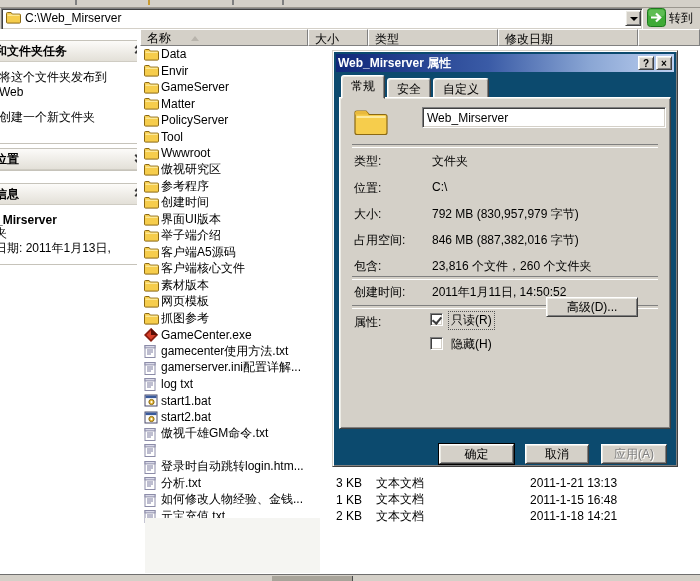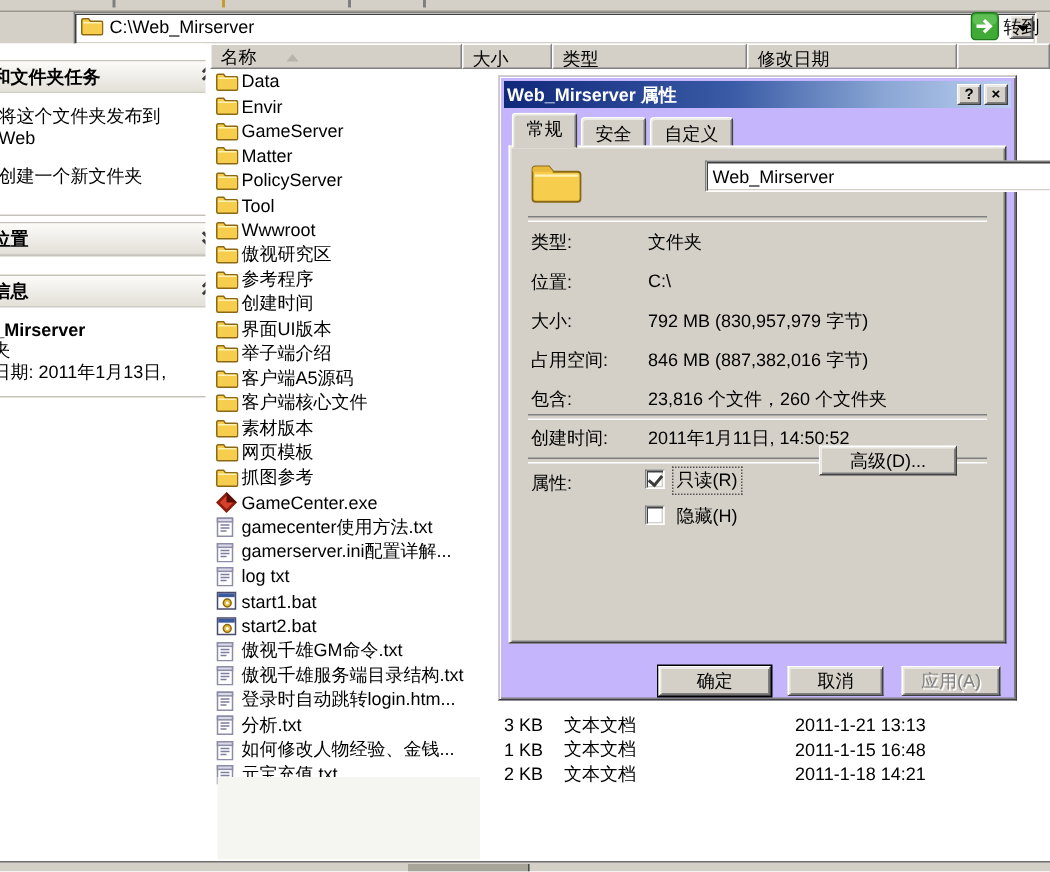--- a/index.html
+++ b/index.html
@@ -2,21 +2,21 @@
 <html><head>
 <meta charset="utf-8">
 <style>
   html,body{margin:0;padding:0;background:#fff;}
   #app{position:relative;width:700px;height:581px;background:#fff;overflow:hidden;
        font-family:"Liberation Sans","DejaVu Sans",sans-serif;font-size:12px;color:#000;}
   
   .raised{background:#d4d0c8;border:1px solid;border-color:#fff #404040 #404040 #fff;
           box-shadow:inset 1px 1px 0 #ecebe5, inset -1px -1px 0 #808080;}
   .sunken{background:#fff;border:1px solid;border-color:#808080 #fff #fff #808080;
-          box-shadow:inset 1px 1px 0 #404040, inset -1px -1px 0 #d4d0c8;margin-left:48px;}
+          box-shadow:inset 1px 1px 0 #404040, inset -1px -1px 0 #d4d0c8;}
   
   .toolbar-sliver{position:absolute;left:0;top:0;width:700px;height:7px;background:#d4d0c8;border-bottom:1px solid #9a968e;}
   .tb-mark{position:absolute;top:0;width:2px;height:5px;background:#808080;}
   .address-row{position:absolute;left:0;top:8px;width:700px;height:21px;background:#d4d0c8;}
   .addr-combo{position:absolute;left:1px;top:0px;width:640px;height:20px;}
   .addr-folder{position:absolute;left:4px;top:2px;}
   .addr-text{position:absolute;left:23px;top:2px;white-space:nowrap;}
   .dd-btn{position:absolute;right:1px;top:1px;width:16px;height:16px;padding:0;cursor:default;}
   .dd-arrow{position:absolute;left:4px;top:6px;width:0;height:0;border:4px solid transparent;border-top:4px solid #000;}
   .go-btn{position:absolute;left:645px;top:0;height:21px;display:flex;align-items:center;gap:3px;padding:0 2px;}
@@ -57,21 +57,21 @@
   .det-mod{line-height:16px;white-space:nowrap;}
   .chev{display:inline-block;width:12px;}
   .chev b{display:block;width:5px;height:5px;margin:-2px auto 0 auto;border:0 solid #3a3a3a;}
   .chev.up b{border-left-width:2px;border-top-width:2px;transform:rotate(45deg);}
   .chev.down b{border-right-width:2px;border-bottom-width:2px;transform:rotate(45deg);}
   
   .shade-block{position:absolute;left:145px;top:518px;width:175px;height:55px;background:#f5f5f2;}
   .bottom-strip{position:absolute;left:0;top:574px;width:700px;height:7px;background:#d4d0c8;border-top:1px solid #6f6f6f;}
   .bs-dark{position:absolute;left:272px;top:1px;width:80px;height:6px;background:#a8a49a;border-right:1px solid #4a4a4a;}
   
-  .dialog{position:absolute;left:332px;top:50px;width:346px;height:417px;background:#c4b5fd;z-index:10;
+  .dialog{position:absolute;left:332px;top:50px;width:346px;height:417px;background:#0c4a6e;z-index:10;
           border:1px solid;border-color:#d4d0c8 #404040 #404040 #d4d0c8;
           box-shadow:inset 1px 1px 0 #fff, inset -1px -1px 0 #808080;box-sizing:border-box;}
   .dlg-title{position:absolute;left:3px;top:3px;right:3px;height:18px;display:flex;align-items:center;
              background:linear-gradient(90deg,#10287a 0%,#3a5ba6 45%,#8aa6d4 75%,#bccff0 100%);
              color:#fff;font-weight:bold;padding:0 2px;box-sizing:border-box;}
   .dlg-title-text{flex:1;white-space:nowrap;overflow:hidden;}
   .tb{width:16px;height:14px;margin-left:2px;font-size:10px;font-weight:bold;color:#000;
       display:flex;align-items:center;justify-content:center;padding:0;cursor:default;}
   .tabs{position:absolute;left:8px;top:28px;height:20px;display:flex;align-items:flex-end;}
   .tab{height:17px;padding:2px 9px 0 9px;background:#d4d0c8;margin-right:2px;
@@ -543,21 +543,20 @@
   </div>
       <div class="file-row">
     <span class="cell c-name">
           <span class="fico">
             <svg width="12" height="14" viewBox="0 0 12 14">
               <rect x="1" y="1.5" width="10" height="12" fill="#fff" stroke="#8c8ca8"></rect>
               <rect x="1" y="1.5" width="10" height="2.4" fill="#d9d9e8" stroke="#8c8ca8"></rect>
               <path d="M3 6 h6 M3 8 h6 M3 10 h4" stroke="#7d7da0" fill="none"></path>
             </svg>
           </span>
-          <span class="flabel">傲视千雄服务端目录结构.txt</span>
         </span>
     <span class="cell c-size"></span>
     <span class="cell c-type"></span>
     <span class="cell c-mod"></span>
   </div>
       <div class="file-row">
     <span class="cell c-name">
           <span class="fico">
             <svg width="12" height="14" viewBox="0 0 12 14">
               <rect x="1" y="1.5" width="10" height="12" fill="#fff" stroke="#8c8ca8"></rect>

